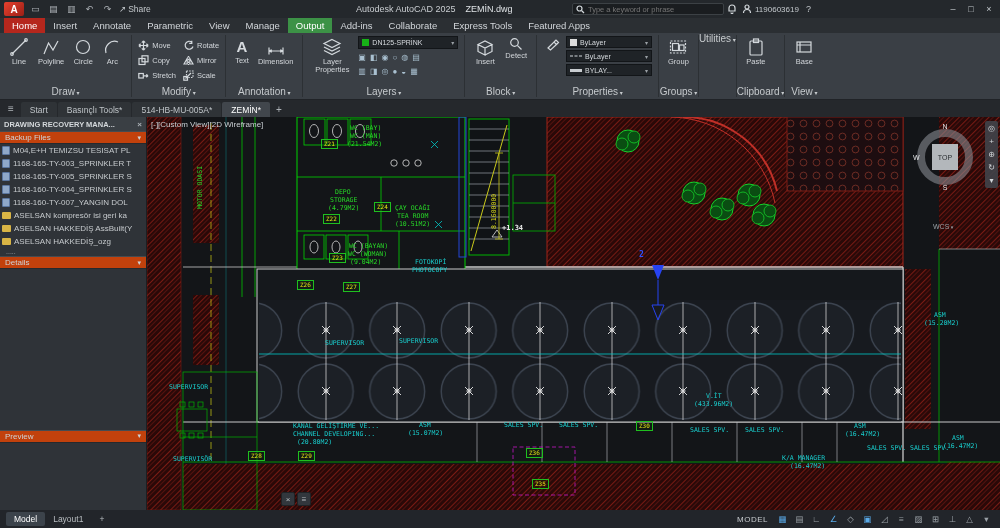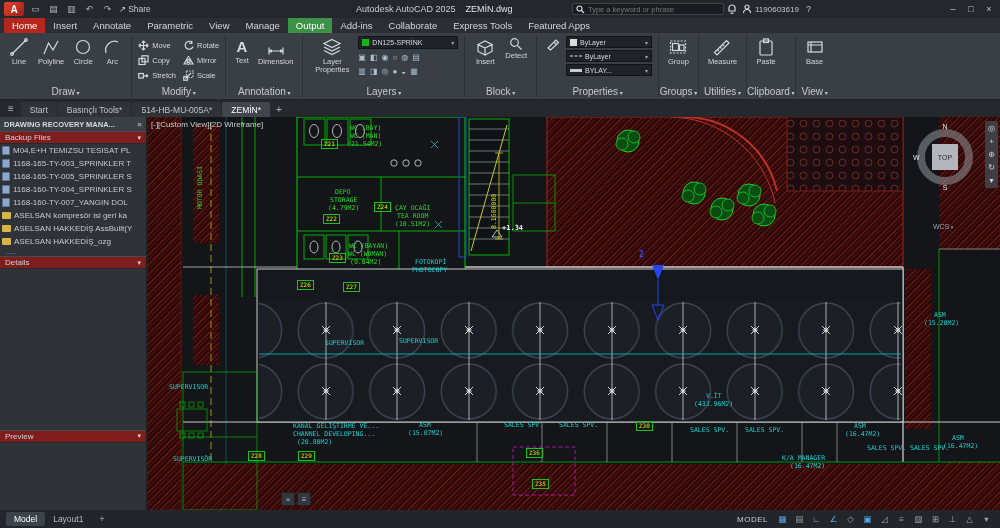--- a/index.html
+++ b/index.html
@@ -75,21 +75,21 @@
     display:flex; align-items:center; border-radius:2px 2px 0 0; }
   .ftab.active { background:#41464c; color:#fff; }
   .addtab { font-size:10px; color:#aeb3b8; padding:0 5px; line-height:15px; }
 
   
   #recovery { position:absolute; left:0; top:117px; width:147px; height:393px; background:#2f3338;
     border-right:1px solid #1c1f22; z-index:10; display:flex; flex-direction:column; }
   .rheader { height:14px; background:#3a3f44; display:flex; align-items:center; padding:0 4px;
     font-size:7.5px; font-weight:bold; color:#d4d8db; white-space:nowrap; overflow:hidden; }
   .rclose { margin-left:auto; color:#aab0b5; font-size:8px; }
-  .rsection { height:13px; background:#7f1d1d; border-top:1px solid #464b50; border-bottom:1px solid #26292d;
+  .rsection { height:13px; background:#c2410c; border-top:1px solid #464b50; border-bottom:1px solid #26292d;
     display:flex; align-items:center; padding:0 5px; font-size:8px; color:#ced2d5; }
   .rsection::after { content:"▾"; margin-left:auto; font-size:7px; }
   .ritem { height:13px; display:flex; align-items:center; gap:3px; padding:0 2px; font-size:8px;
     color:#c6cacd; white-space:nowrap; overflow:hidden; }
   .fileic { width:8px; height:9px; background:#8fa8c8; border:1px solid #5a76a0; border-radius:1px; flex:none; }
   .folderic { width:9px; height:7px; background:#d9b545; border-radius:1px; flex:none; }
   .rmore { font-size:7px; color:#9aa0a5; padding:0 6px; height:8px; line-height:8px; }
   .spacer-a { flex:2.4; }
   .spacer-b { flex:1; }
 
@@ -393,28 +393,20 @@
             <rect x="11.5" y="8" width="4.5" height="5.5"></rect>
           </svg>
         <span class="lab">Group</span>
       </div>
     </div>
     <div class="ptitle"><span>Groups</span></div>
   </div>
   <div class="psep"></div>
 
   <div class="panel">
-    <div class="pbody">
-      <div class="bigbtn">
-        <svg class="ic" width="20" height="20">
-          <path d="M2.5,15.5 L14.5,3.5 L17,6 L5,18 Z M5.5,12.5 l1.5,1.5 M8,10 l1.5,1.5 M10.5,7.5 l1.5,1.5"></path>
-          </svg>
-        <span class="lab">Measure</span>
-      </div>
-    </div>
     <div class="ptitle"><span>Utilities</span></div>
   </div>
   <div class="psep"></div>
 
   <div class="panel">
     <div class="pbody">
       <div class="bigbtn">
         <svg class="ic" width="20" height="20">
           <rect x="4" y="4" width="12" height="14" rx="1"></rect>
             <rect x="7.5" y="2" width="5" height="3.5"></rect>

